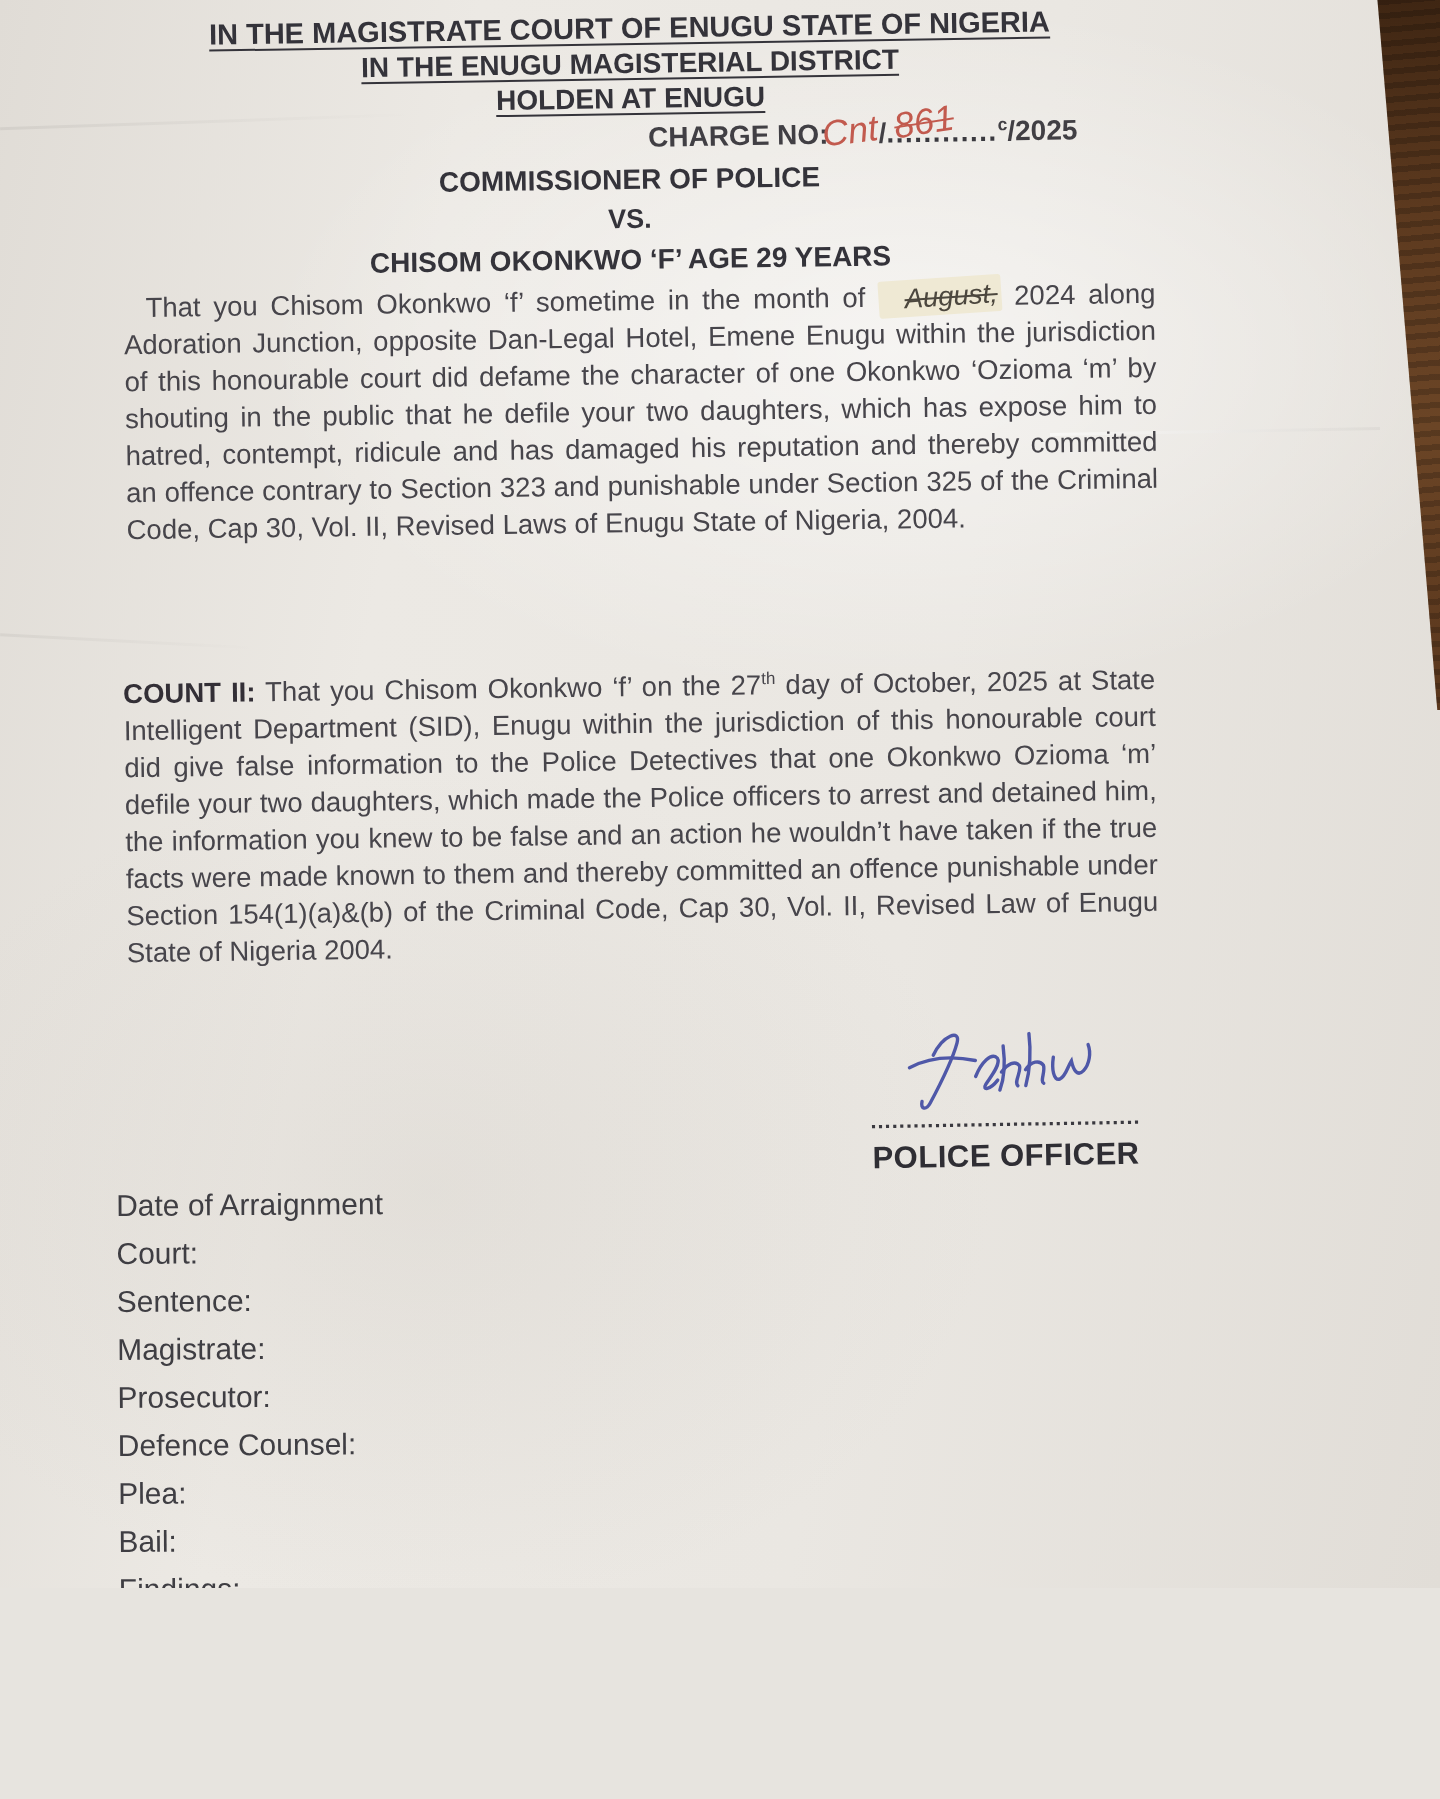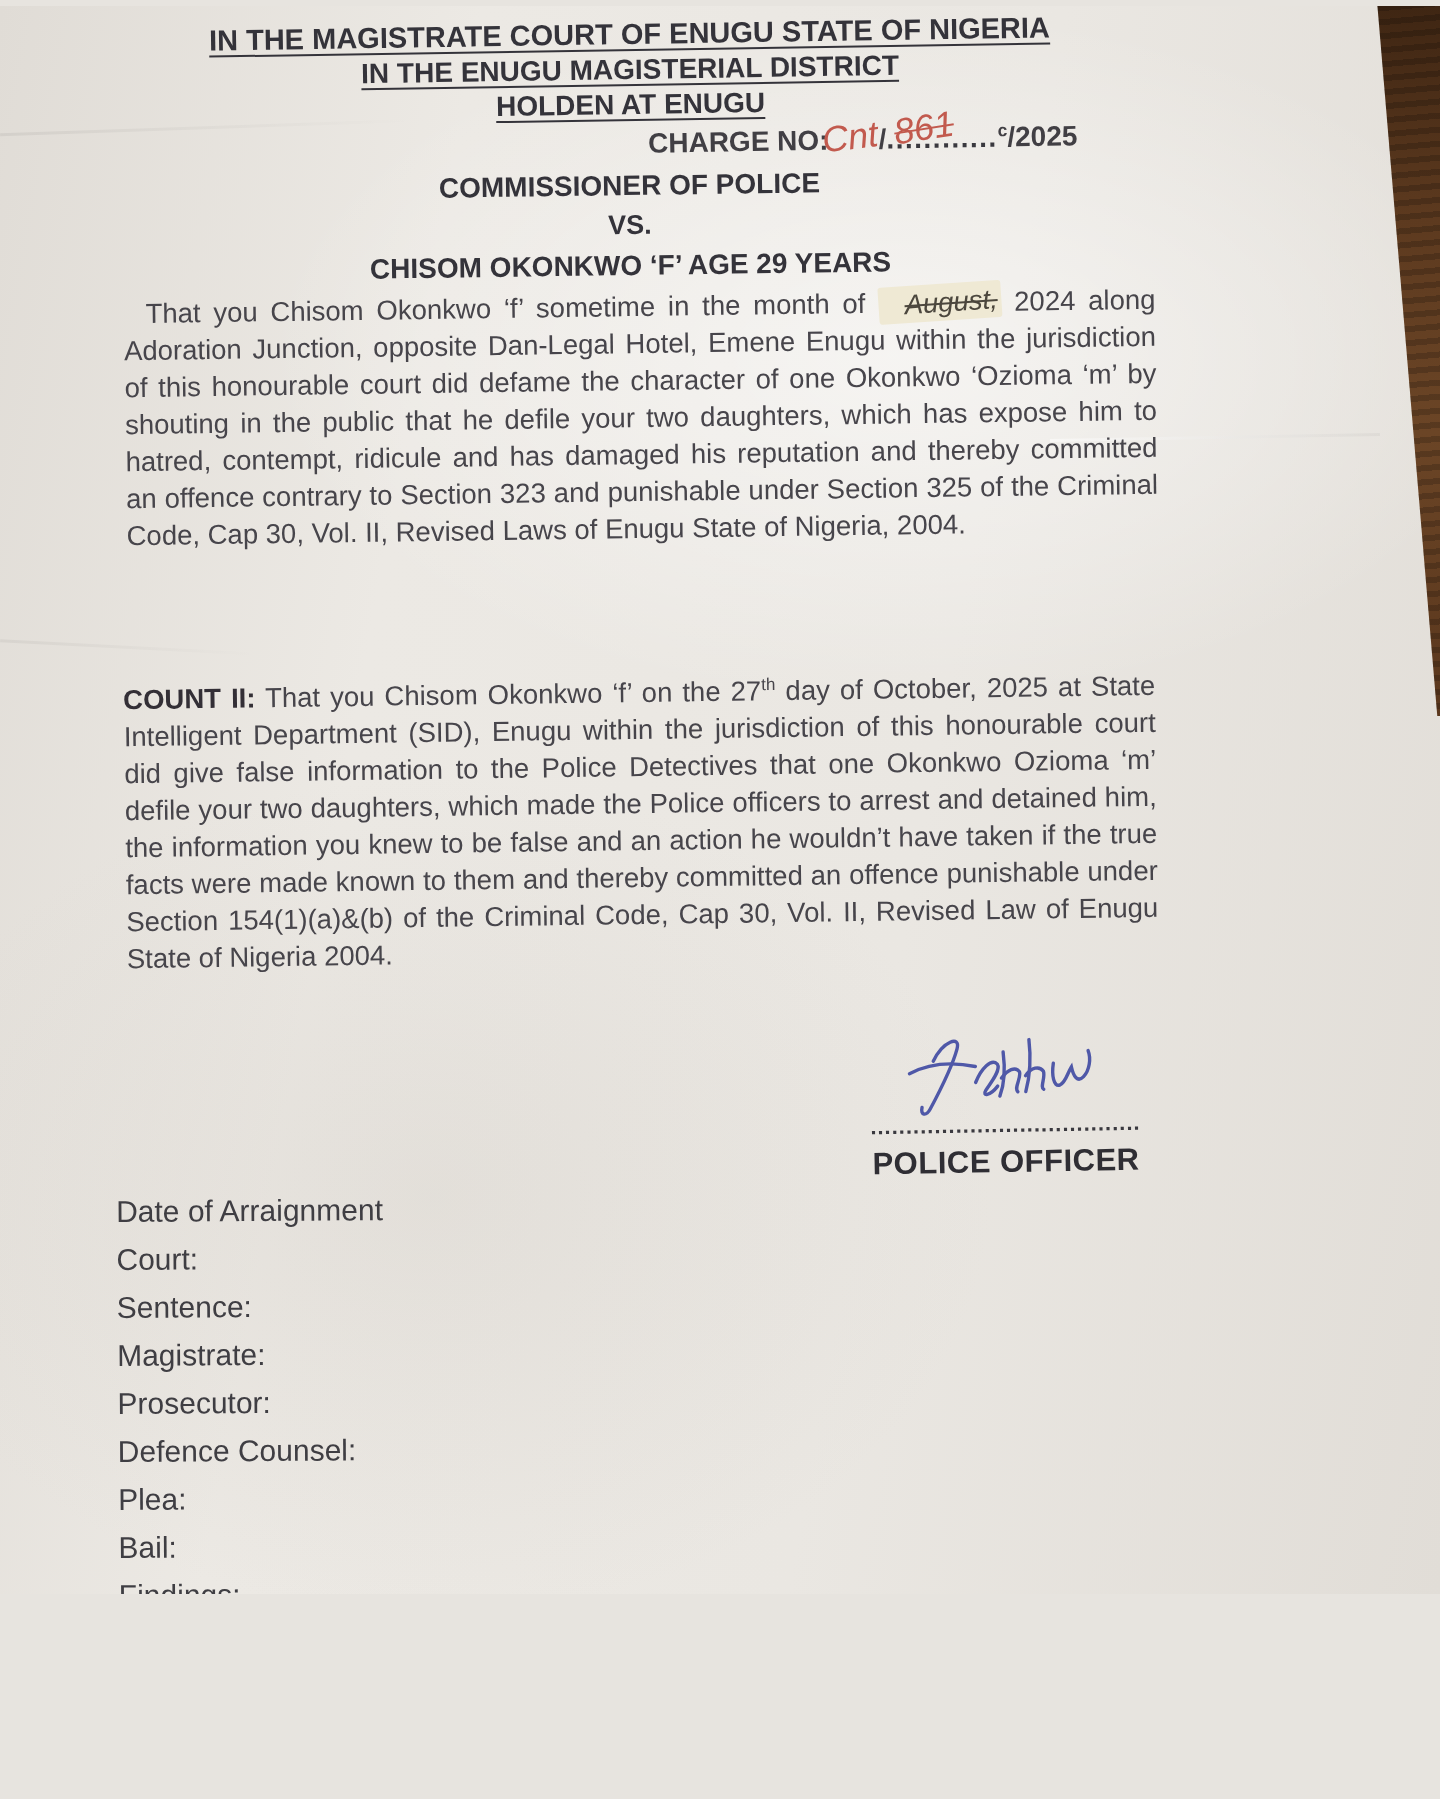--- a/index.html
+++ b/index.html
@@ -8,21 +8,20 @@
     font-family:"Liberation Sans", sans-serif;
     background:#e7e4df;
   }
   #page{
     position:relative;width:1440px;height:1588px;overflow:hidden;
     background:
       radial-gradient(ellipse 900px 500px at 62% 22%, rgba(255,255,255,0.55), rgba(255,255,255,0) 70%),
       radial-gradient(ellipse 800px 600px at 30% 75%, rgba(210,205,198,0.35), rgba(210,205,198,0) 70%),
       linear-gradient(100deg,#e0dcd6 0%,#ece9e4 28%,#eae7e2 62%,#e1ddd7 100%),
       #e8e5e0;
-    margin-top: 6px;
   }
   .crease{position:absolute;pointer-events:none;}
   .ink{color:#413f44;}
   .bold{font-weight:bold;}
   .u{text-decoration:underline;text-decoration-thickness:2px;text-underline-offset:5px;}
   .center-block{position:absolute;left:125px;width:1010px;text-align:center;}
   .hdr{font-weight:bold;color:#34333a;}
   .para{
     position:absolute;left:125px;width:1032px;margin:0;
     font-size:27.5px;line-height:37px;text-align:justify;color:#47454b;

